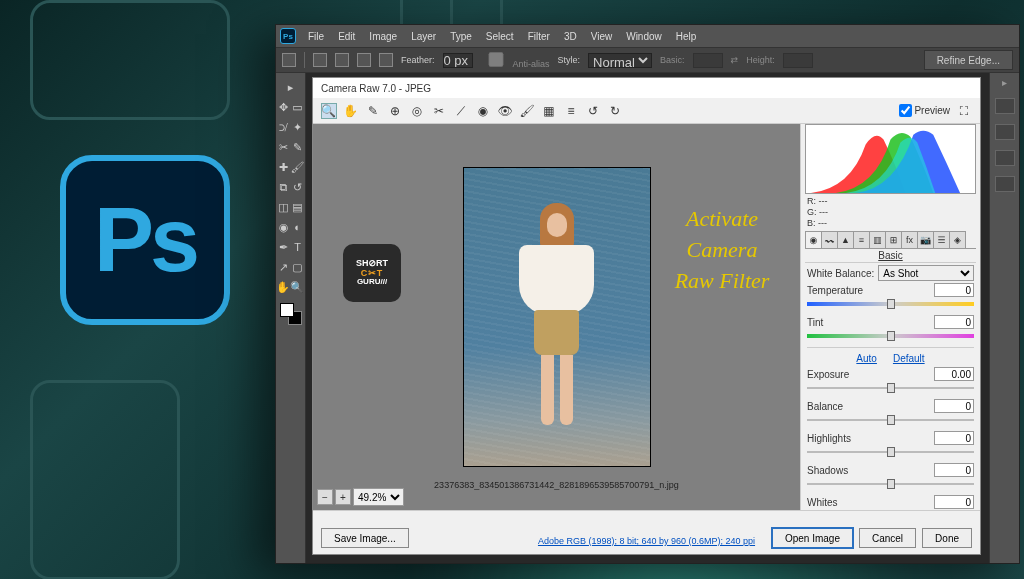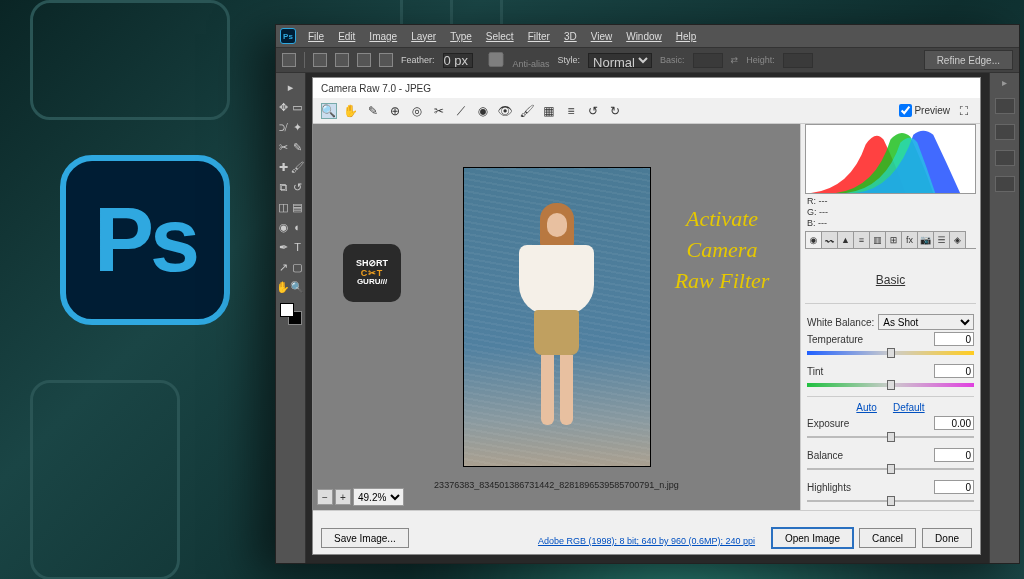--- a/index.html
+++ b/index.html
@@ -45,21 +45,21 @@
   }
   .ps-menubar {
     height:22px; background:#535353; display:flex; align-items:center;
     padding:0 4px; gap:2px; color:#ddd; font-size:10px;
   }
   .ps-menubar .ps-icon {
     width:16px; height:16px; background:#001d34; border:1px solid #2fa8e0;
     border-radius:3px; color:#2fa8e0; font-size:8px; font-weight:bold;
     display:flex; align-items:center; justify-content:center; margin-right:4px;
   }
-  .ps-menubar .mi { padding:2px 6px; cursor:default;text-decoration:underline; }
+  .ps-menubar .mi { padding:2px 6px; cursor:default; }
   .ps-optbar {
     height:26px; background:#424242; border-top:1px solid #333; border-bottom:1px solid #333;
     display:flex; align-items:center; padding:0 6px; gap:8px; color:#ccc; font-size:9px;
   }
   .ps-optbar .tile { width:14px; height:14px; border:1px solid #888; background:#555; }
   .ps-optbar .sep { width:1px; height:16px; background:#666; }
   .ps-optbar select, .ps-optbar input {
     background:#333; color:#ccc; border:1px solid #222; font-size:13px; height:15px;
   }
   .ps-optbar input { width:30px; }
@@ -163,22 +163,22 @@
   .tab-strip {
     height:18px; margin:0 4px; display:flex; gap:0; border-bottom:1px solid #999;
   }
   .tab-strip .tab {
     width:17px; height:17px; border:1px solid #999; border-bottom:none;
     background:#ddd; display:flex; align-items:center; justify-content:center;
     font-size:9px; margin-right:-1px;
   }
   .tab-strip .tab.active { background:#f0f0f0; }
   .panel-label {
-    text-align:center; font-size:12px; padding:16px 0; text-decoration:underline;
-    border-bottom:1px solid #ccc; margin:8px 4px;
+    text-align:center; font-size:10px; padding:1px 0; text-decoration:underline;
+    border-bottom:1px solid #ccc; margin:0 4px;
   }
   .controls { flex:1; overflow:auto; padding:2px 6px; }
   .ctrl-row { margin-bottom:2px; }
   .ctrl-row.inline { display:flex; align-items:center; gap:4px; }
   .ctrl-row label { font-size:10px; }
   .ctrl-row select { flex:1; height:16px; font-size:10px; border:1px solid #999; }
   .slider-row { display:flex; flex-direction:column; gap:0; margin-bottom:4px; }
   .slider-top { display:flex; justify-content:space-between; align-items:center; height:14px; }
   .slider-top input { width:40px; height:14px; font-size:10px; text-align:right; border:1px solid #999; padding:0 2px; }
   .slider-track {

